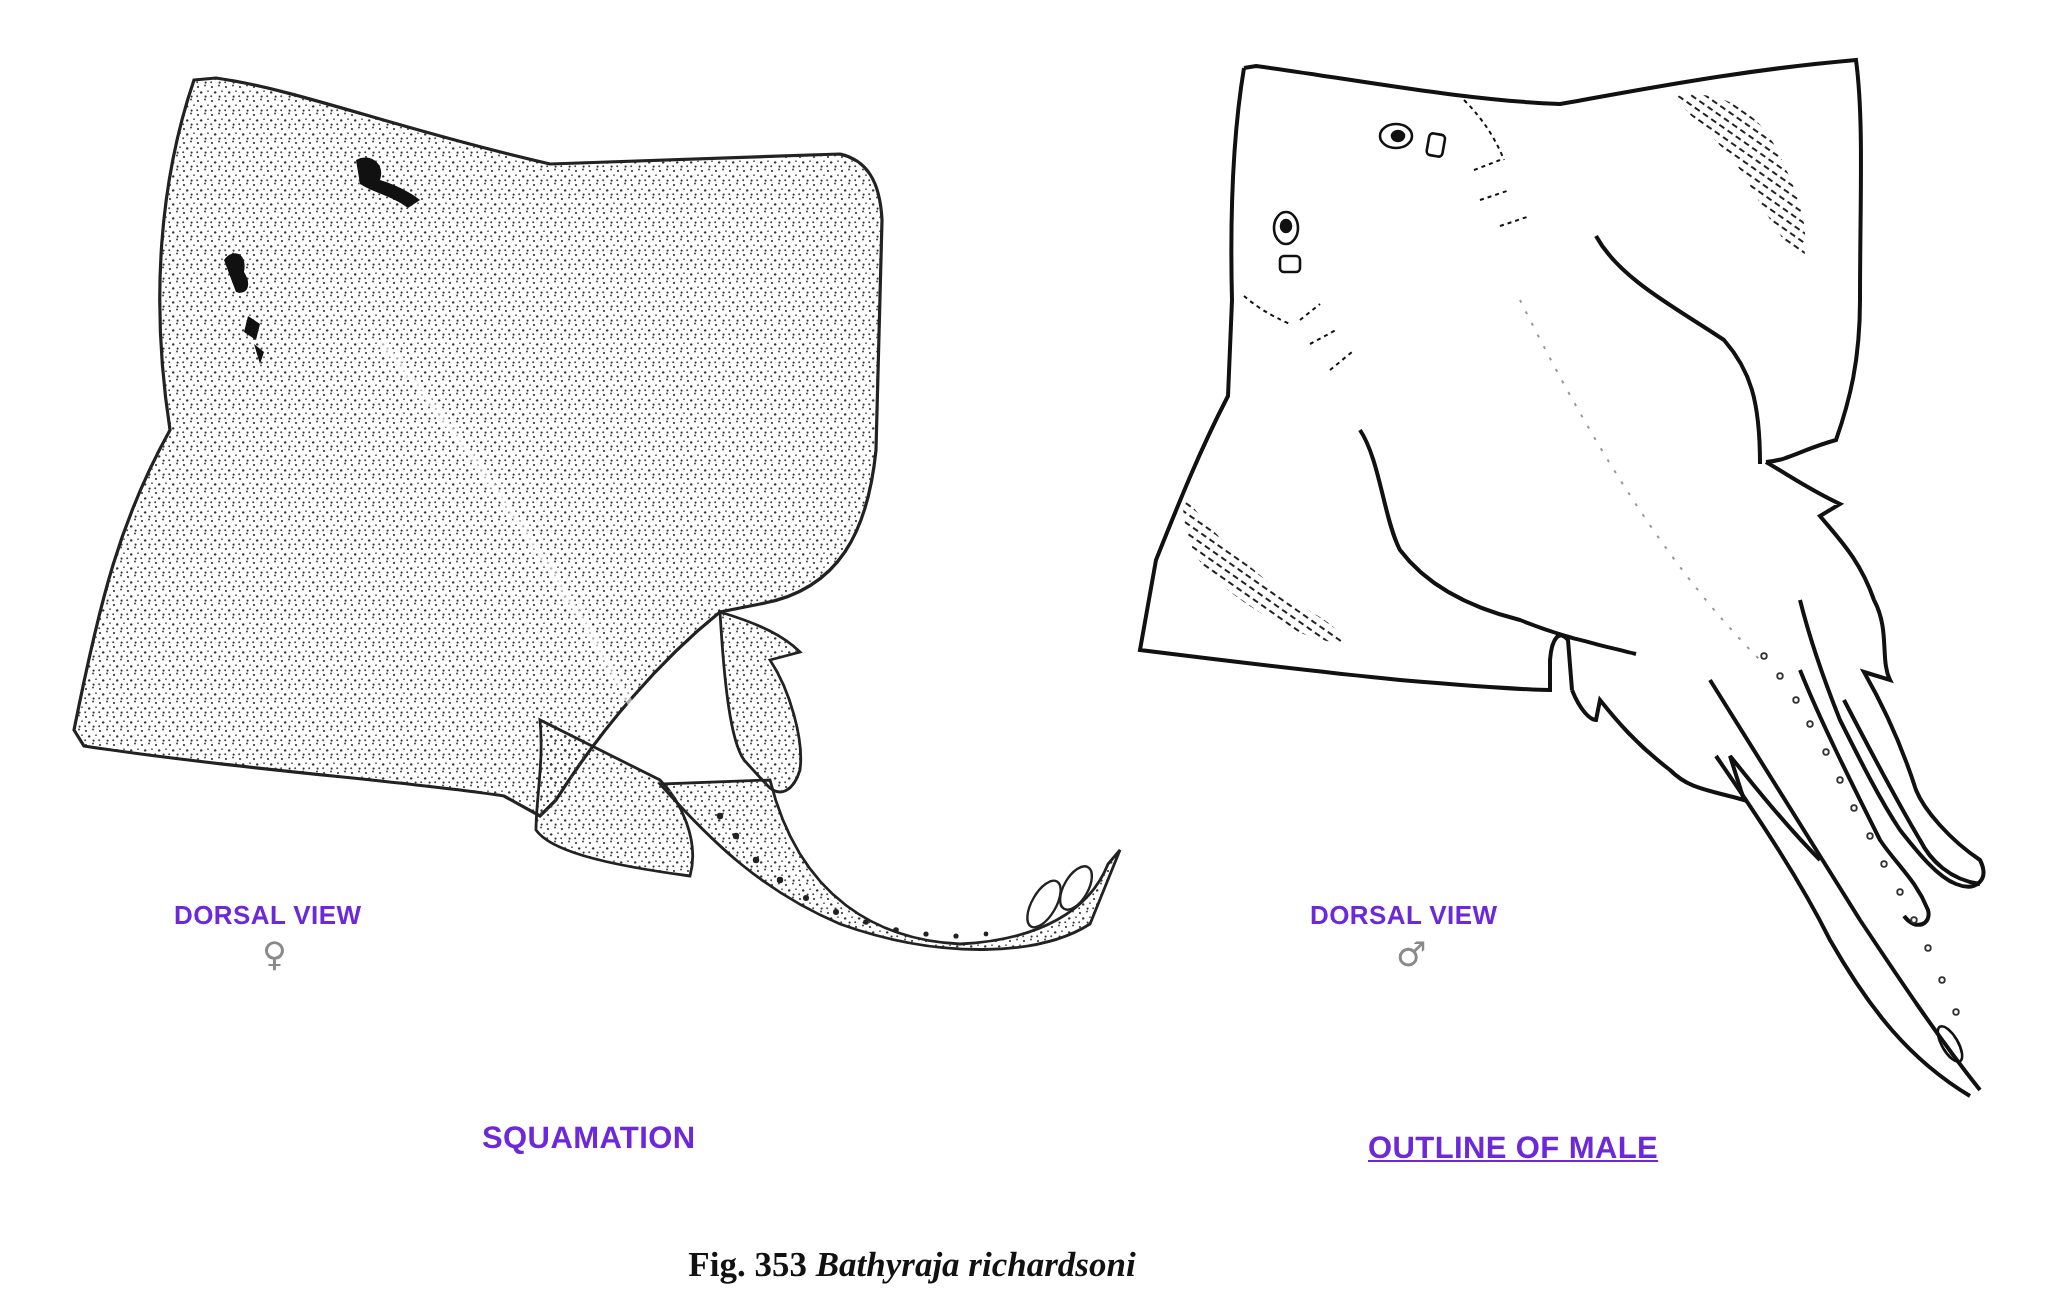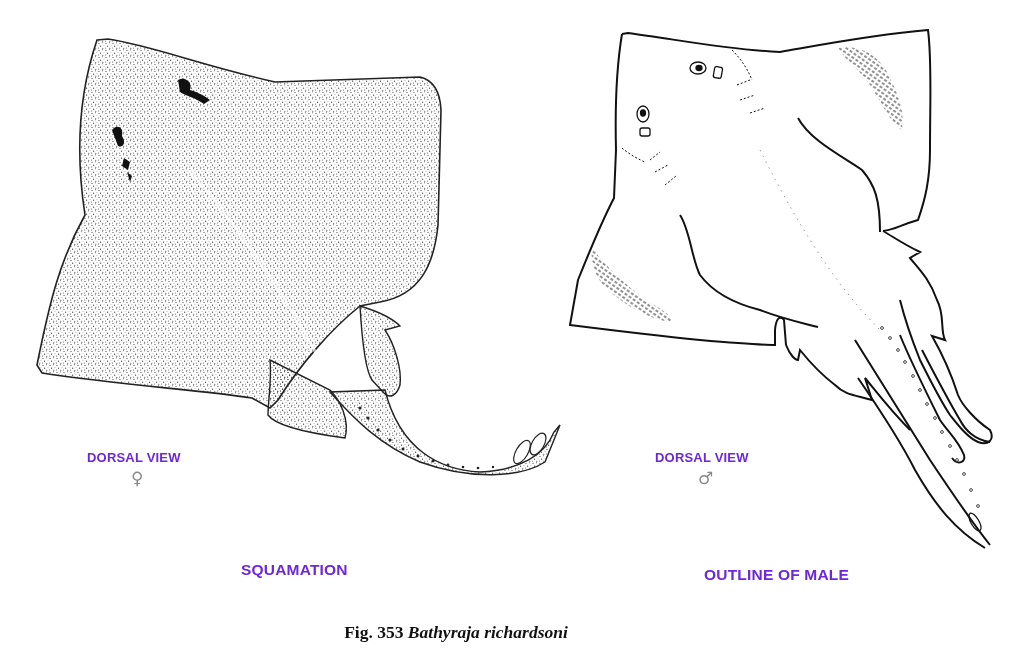--- a/index.html
+++ b/index.html
@@ -165,18 +165,18 @@
   </g>
 </svg>
 
 <div class="label view-label" style="left:87px; top:450px;">DORSAL VIEW</div>
 <div class="sex-symbol" style="left:131px; top:470px;">♀</div>
 
 <div class="label view-label" style="left:655px; top:450px;">DORSAL VIEW</div>
 <div class="sex-symbol" style="left:698px; top:470px;">♂</div>
 
 <div class="label panel-title" style="left:221px; top:561px;margin-left:20px;">SQUAMATION</div>
-<div class="label panel-title" style="left:704px; top:566px;">OUTLINE OF MALE</div>
+<div class="label panel-title" style="left:684px; top:566px;text-decoration:underline;">OUTLINE OF MALE</div>
 
 <div class="caption">
   <span>Fig. 353</span>
   <span class="species">Bathyraja richardsoni</span>
 </div>
 
 </body></html>

